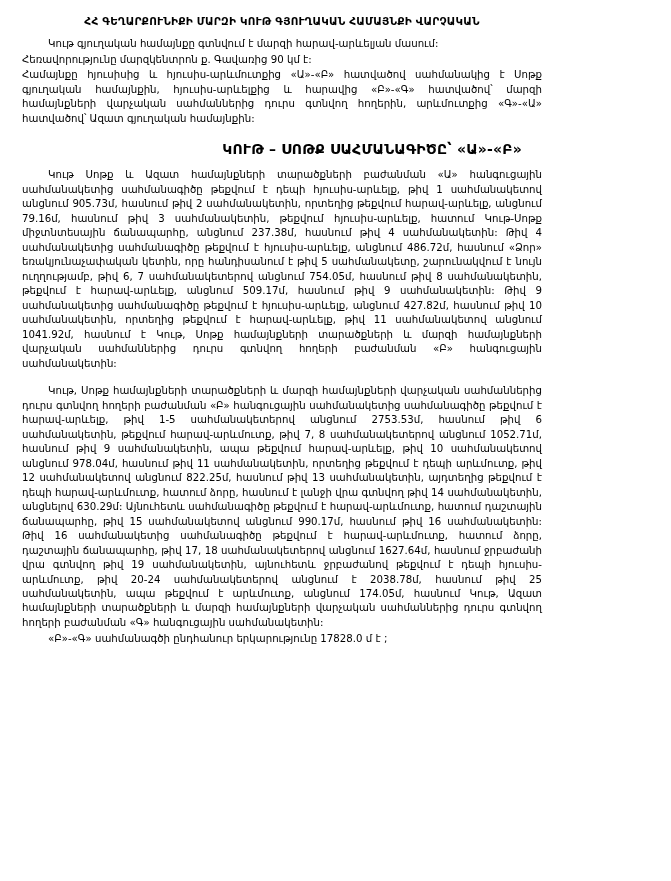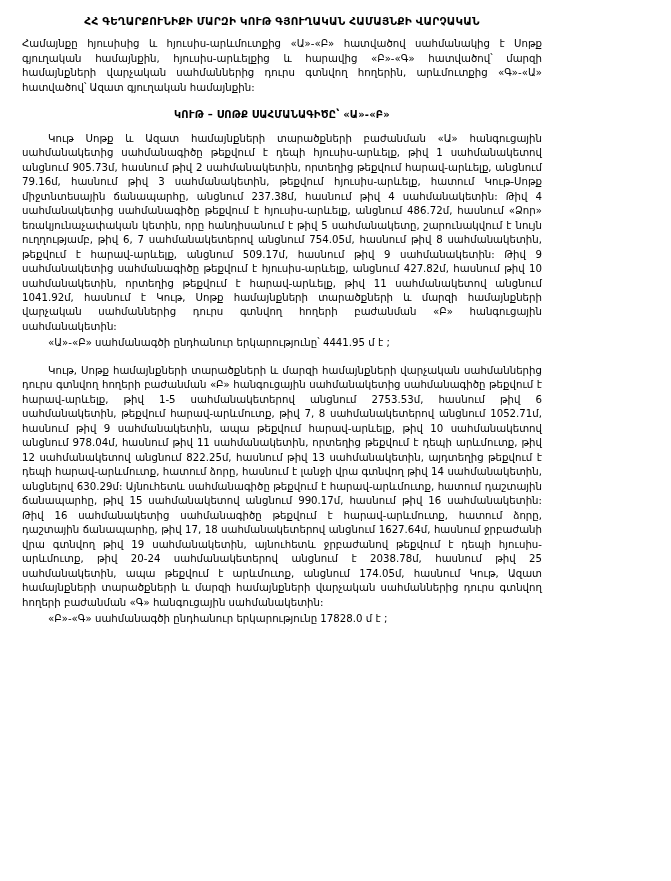--- a/index.html
+++ b/index.html
@@ -24,22 +24,22 @@
   .doc-title {
     text-align: center;
     font-size: 10.5px;
     font-weight: bold;
     line-height: 1.45;
     letter-spacing: 0.2px;
     margin: 0 0 0 0;
     padding: 0 14px;
   }
   .section-head {
-    text-align: center;
-    font-size: 10px;
+    text-align: right;
+    font-size: 14px;
     font-weight: bold;
     line-height: 1.45;
     letter-spacing: 0.2px;
     margin: 13px 0 9px 0;
     padding: 0 20px;
   }
   p.para {
     font-size: 10.2px;
     line-height: 1.42;
     text-align: justify;
@@ -66,29 +66,30 @@
 </head>
 <body>
 
 <div class="page">
 
   <div class="doc-title">
     <div>ՀՀ ԳԵՂԱՐՔՈՒՆԻՔԻ ՄԱՐԶԻ ԿՈՒԹ ԳՅՈՒՂԱԿԱՆ ՀԱՄԱՅՆՔԻ ՎԱՐՉԱԿԱՆ</div>
   </div>
 
   <div class="block">
+    <p class="para gap-top-10">Կութ գյուղական համայնքը գտնվում է մարզի հարավ-արևելյան մասում:</p>
+    <p class="para noindent">Հեռավորությունը մարզկենտրոն ք. Գավառից 90 կմ է:</p>
     <p class="para noindent">Համայնքը հյուսիսից և հյուսիս-արևմուտքից «Ա»-«Բ»  հատվածով սահմանակից է Սոթք գյուղական համայնքին, հյուսիս-արևելքից և հարավից «Բ»-«Գ» հատվածով՝ մարզի համայնքների վարչական սահմաններից դուրս գտնվող հողերին, արևմուտքից  «Գ»-«Ա» հատվածով՝ Ազատ գյուղական համայնքին:</p>
   </div>
 
   <div class="section-head">
     <div>ԿՈՒԹ – ՍՈԹՔ ՍԱՀՄԱՆԱԳԻԾԸ՝ «Ա»-«Բ»</div>
   </div>
 
   <p class="para">Կութ Սոթք և Ազատ համայնքների տարածքների բաժանման «Ա» հանգուցային սահմանակետից սահմանագիծը թեքվում է դեպի հյուսիս-արևելք, թիվ 1 սահմանակետով անցնում 905.73մ, հասնում թիվ 2 սահմանակետին, որտեղից թեքվում հարավ-արևելք, անցնում 79.16մ, հասնում թիվ 3 սահմանակետին, թեքվում հյուսիս-արևելք, հատում Կութ-Սոթք միջտնտեսային ճանապարհը, անցնում 237.38մ, հասնում թիվ 4 սահմանակետին: Թիվ 4 սահմանակետից սահմանագիծը թեքվում է հյուսիս-արևելք, անցնում 486.72մ, հասնում «Ձոր» եռակյունաչափական կետին, որը հանդիսանում է թիվ 5 սահմանակետը, շարունակվում է նույն ուղղությամբ, թիվ 6, 7 սահմանակետերով անցնում 754.05մ, հասնում թիվ 8 սահմանակետին, թեքվում է հարավ-արևելք, անցնում 509.17մ, հասնում թիվ 9 սահմանակետին: Թիվ 9 սահմանակետից սահմանագիծը թեքվում է հյուսիս-արևելք, անցնում 427.82մ, հասնում թիվ 10 սահմանակետին, որտեղից թեքվում է հարավ-արևելք, թիվ 11 սահմանակետով անցնում 1041.92մ, հասնում է Կութ, Սոթք համայնքների տարածքների և մարզի համայնքների վարչական սահմաններից դուրս գտնվող հողերի բաժանման «Բ» հանգուցային սահմանակետին:</p>
-  <p class="total-line">«Ա»-«Բ» սահմանագծի ընդհանուր երկարությունը՝ 4441.95 մ է ;</p>
 
   <div class="section-head">
   </div>
 
   <p class="para">Կութ, Սոթք համայնքների տարածքների և մարզի համայնքների վարչական սահմաններից դուրս գտնվող հողերի բաժանման «Բ» հանգուցային սահմանակետից սահմանագիծը թեքվում է հարավ-արևելք, թիվ 1-5 սահմանակետերով անցնում 2753.53մ, հասնում թիվ 6 սահմանակետին, թեքվում հարավ-արևմուտք, թիվ 7, 8 սահմանակետերով անցնում 1052.71մ, հասնում թիվ 9 սահմանակետին, ապա թեքվում հարավ-արևելք, թիվ 10 սահմանակետով անցնում 978.04մ, հասնում թիվ 11 սահմանակետին, որտեղից թեքվում է դեպի արևմուտք,  թիվ  12  սահմանակետով  անցնում  822.25մ,  հասնում  թիվ  13 սահմանակետին, այդտեղից թեքվում է դեպի հարավ-արևմուտք, հատում ձորը, հասնում է լանջի վրա գտնվող թիվ 14 սահմանակետին, անցնելով 630.29մ: Այնուհետև սահմանագիծը թեքվում է հարավ-արևմուտք, հատում դաշտային ճանապարհը, թիվ 15 սահմանակետով անցնում  990.17մ,  հասնում  թիվ  16  սահմանակետին: Թիվ  16  սահմանակետից սահմանագիծը թեքվում է հարավ-արևմուտք, հատում ձորը, դաշտային ճանապարհը, թիվ 17, 18 սահմանակետերով անցնում 1627.64մ, հասնում ջրբաժանի վրա գտնվող թիվ  19 սահմանակետին, այնուհետև ջրբաժանով թեքվում է դեպի հյուսիս-արևմուտք, թիվ 20-24 սահմանակետերով անցնում է 2038.78մ, հասնում թիվ 25 սահմանակետին, ապա թեքվում է արևմուտք, անցնում 174.05մ, հասնում Կութ, Ազատ համայնքների տարածքների և մարզի համայնքների վարչական սահմաններից դուրս գտնվող հողերի բաժանման «Գ» հանգուցային սահմանակետին:</p>
   <p class="total-line">«Բ»-«Գ» սահմանագծի ընդհանուր երկարությունը 17828.0 մ է ;</p>
 
 </div>
 
 </body></html>

